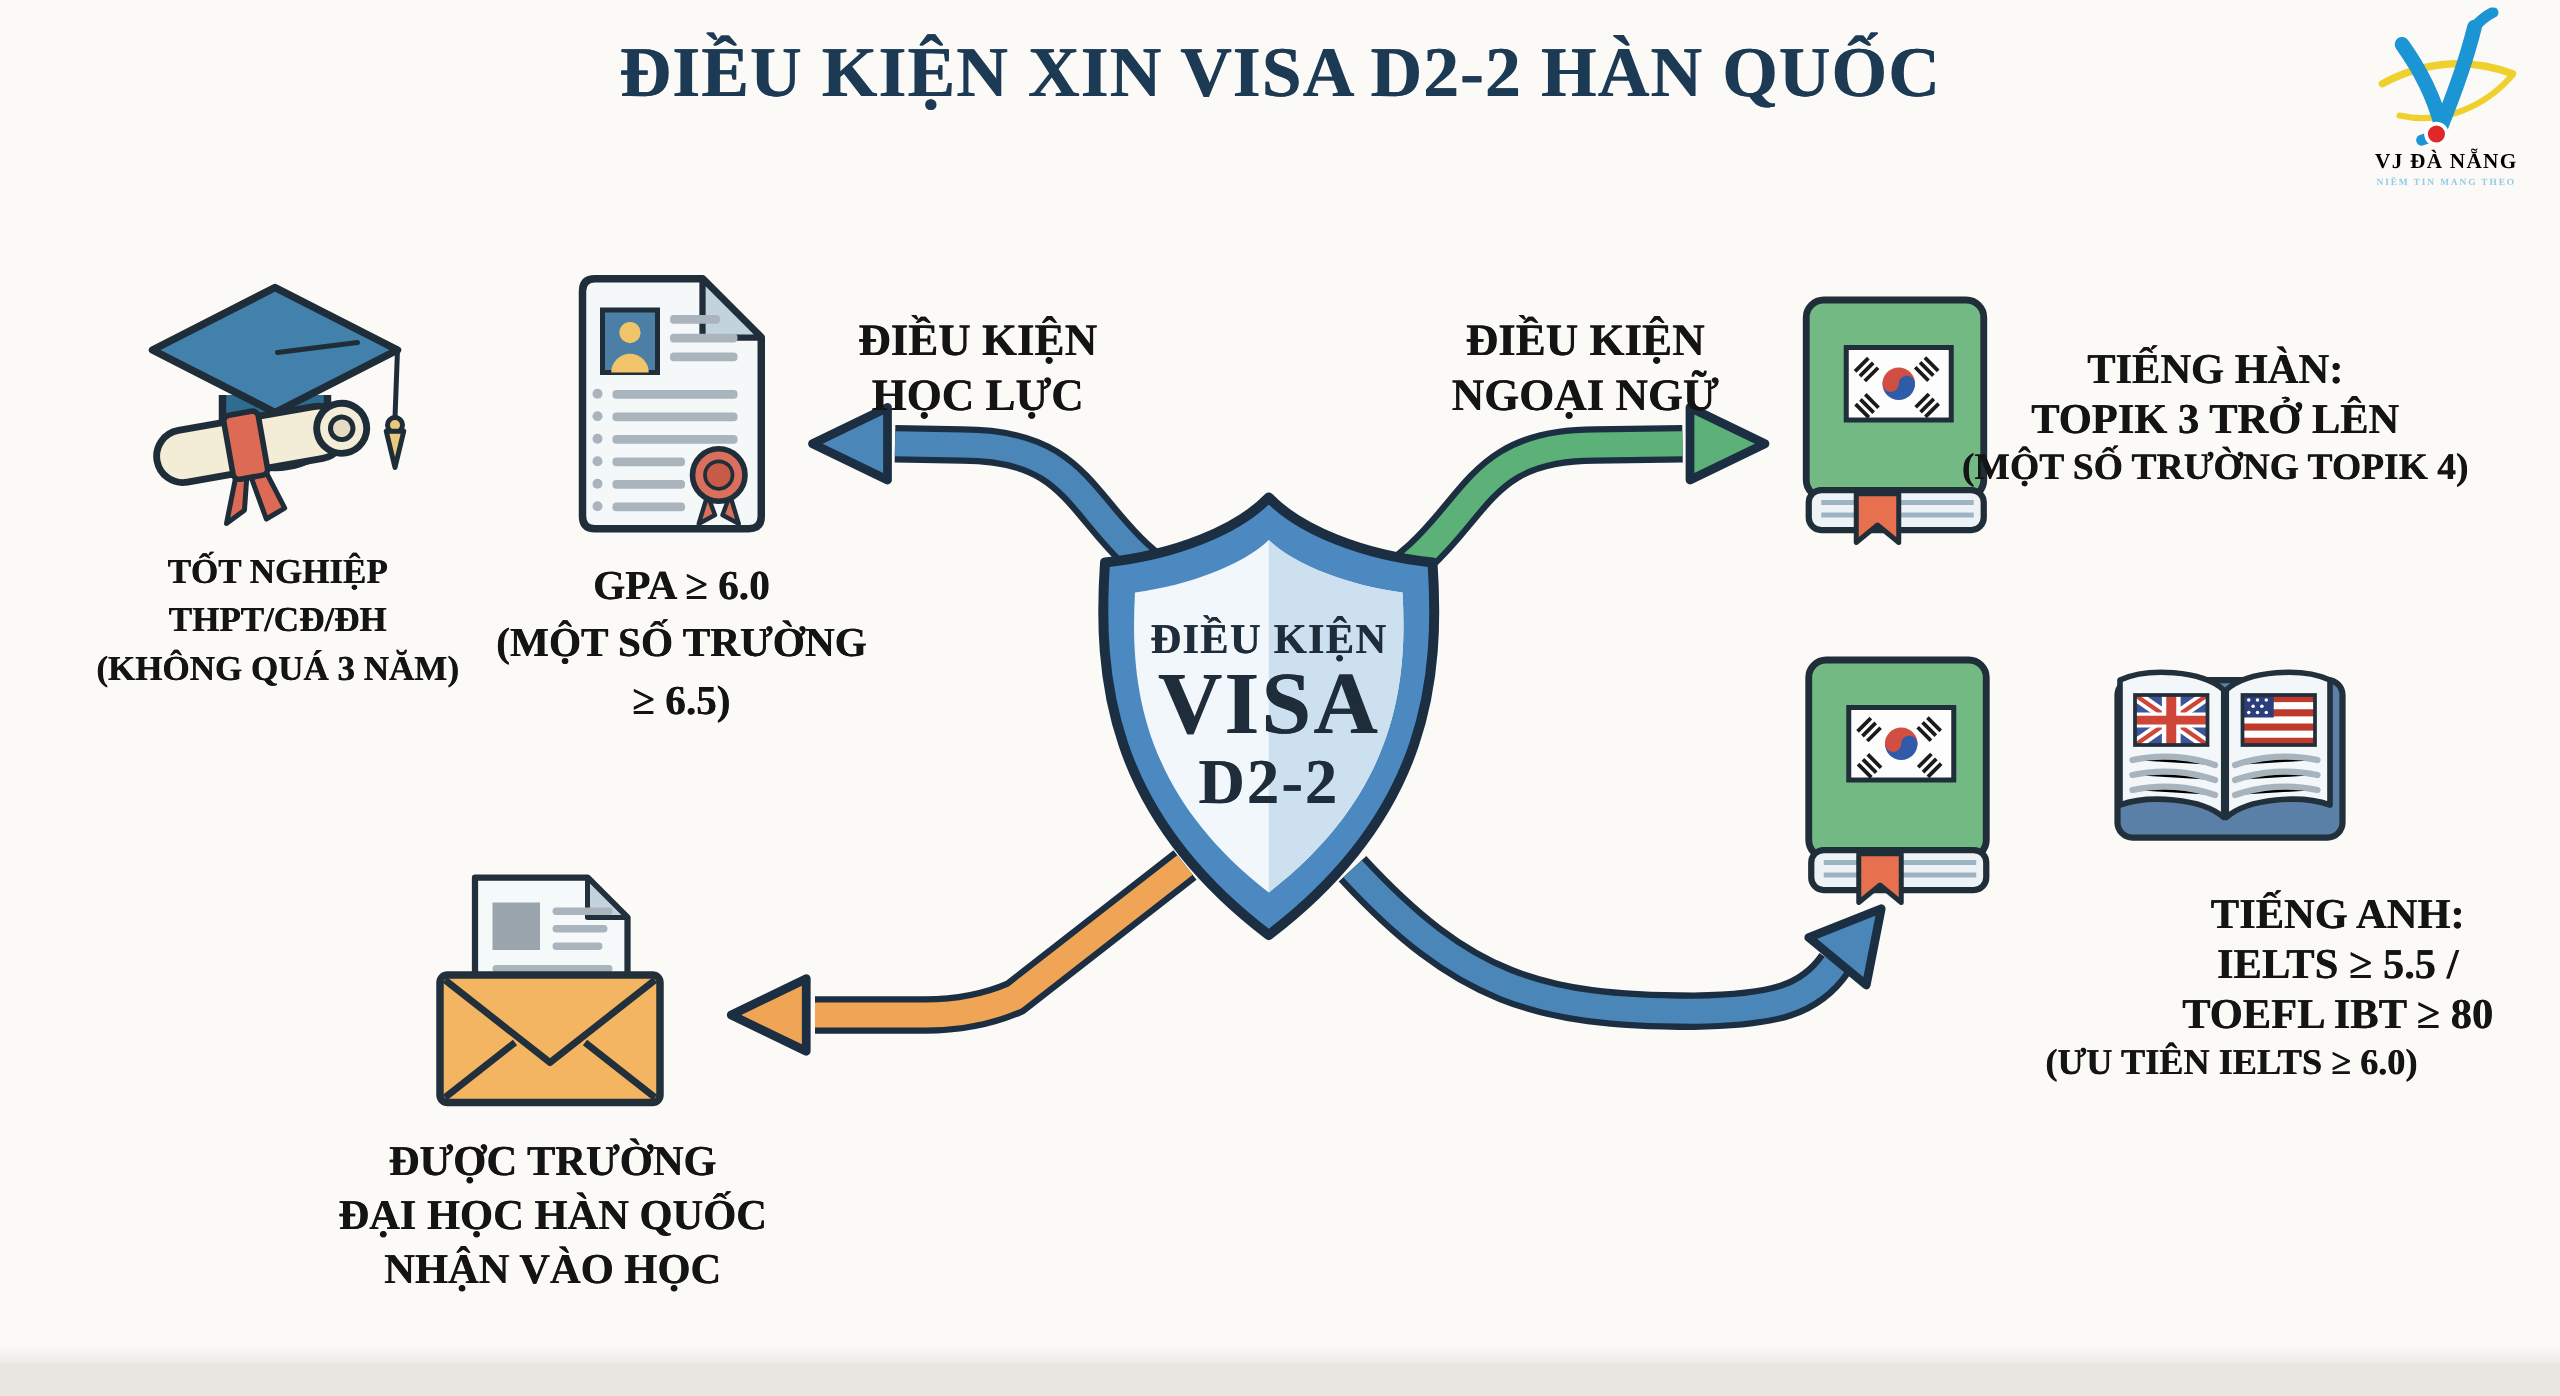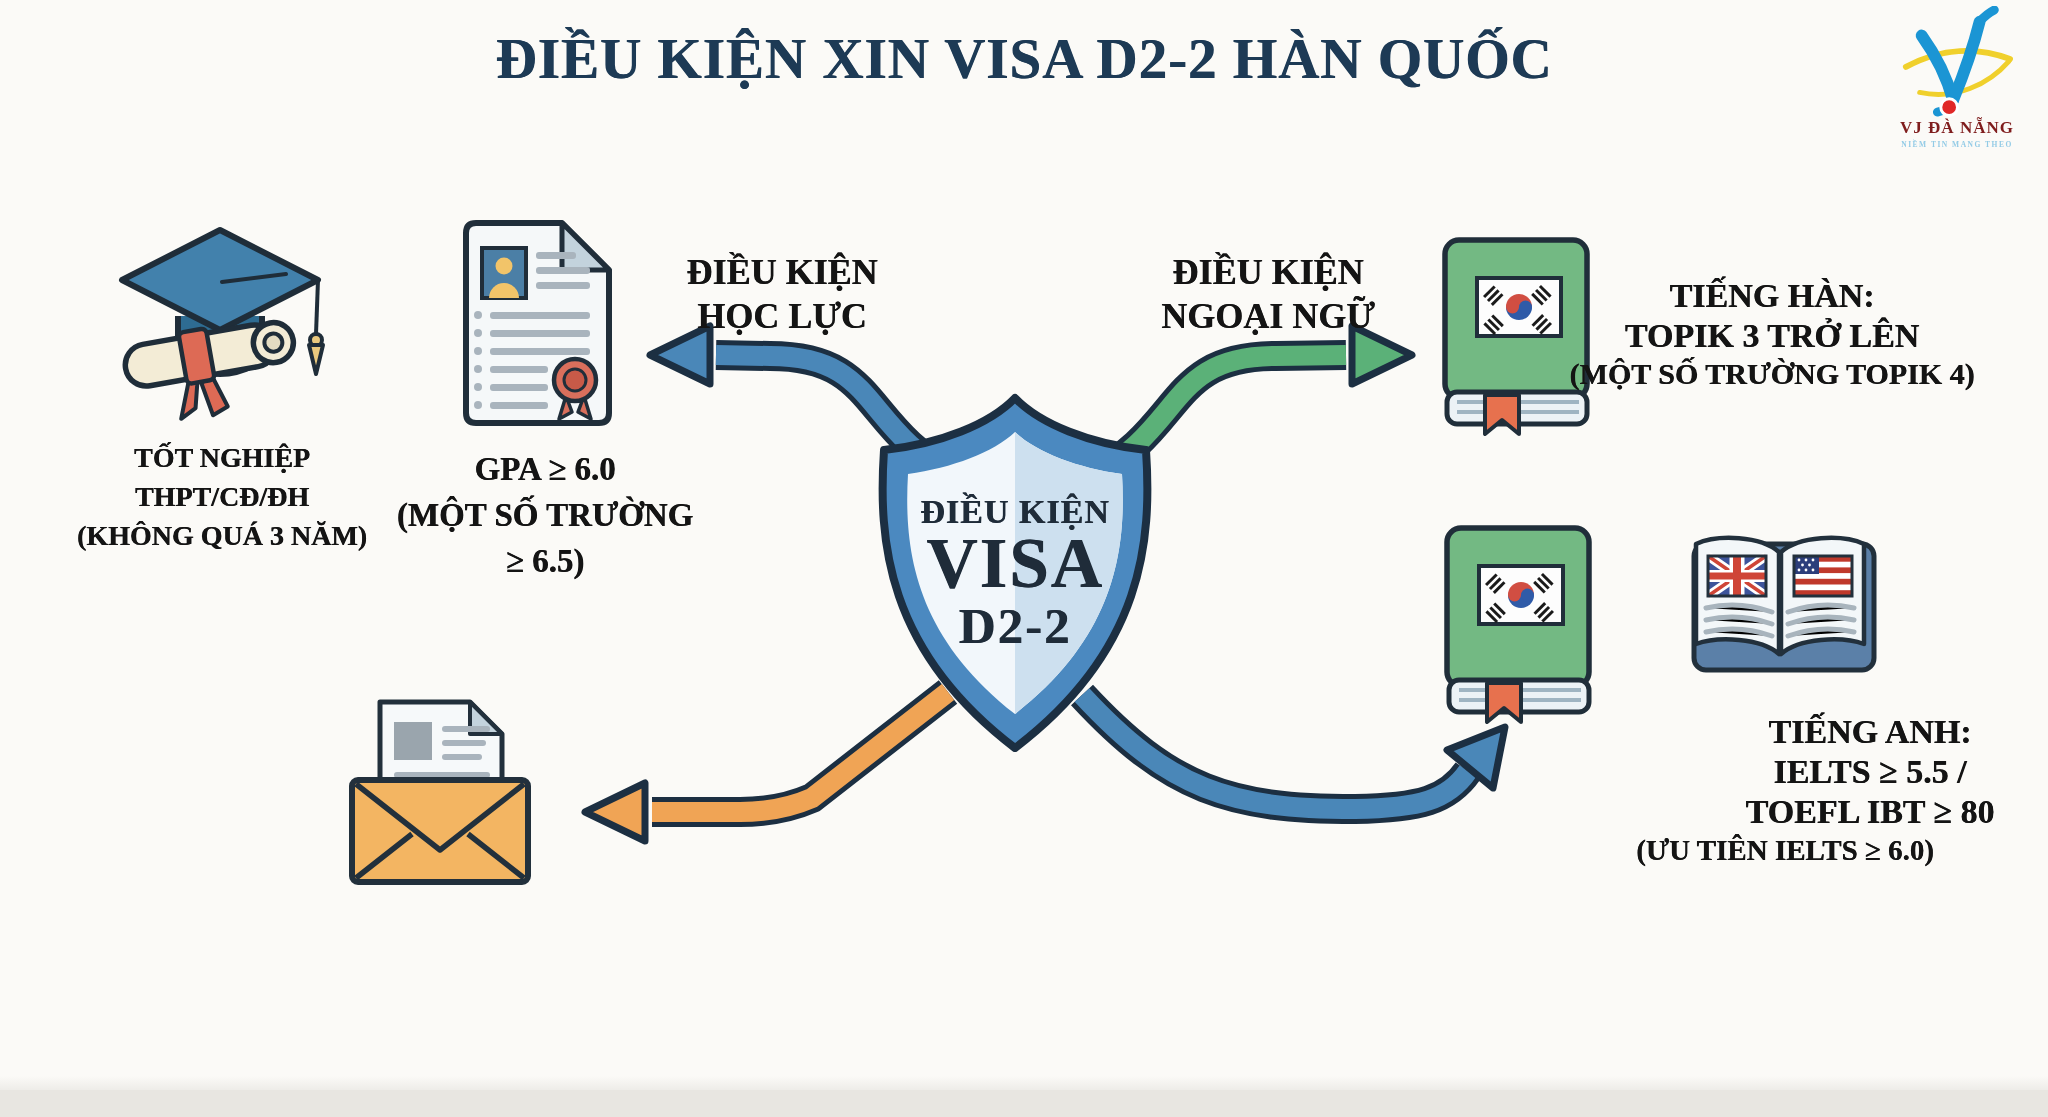--- a/index.html
+++ b/index.html
@@ -35,21 +35,21 @@
   
   #shield-text{
     position:absolute;left:875px;top:492px;width:280px;text-align:center;
     color:#1f2c39;font-weight:bold;
   }
   #shield-text .s1{font-size:34px;line-height:40px;letter-spacing:1px;text-shadow:0.4px 0 #1f2c39;}
   #shield-text .s2{font-size:71px;line-height:62px;letter-spacing:2px;text-shadow:0.6px 0 #1f2c39;}
   #shield-text .s3{font-size:51px;line-height:64px;letter-spacing:2px;text-shadow:0.6px 0 #1f2c39;}
   
   #logo{position:absolute;left:1872px;top:6px;width:170px;text-align:center;}
-  #logo .brand{font-size:17px;font-weight:bold;color:#7f1d1d;letter-spacing:1px;margin-top:-4px;}
+  #logo .brand{font-size:17px;font-weight:bold;color:#000000;letter-spacing:1px;margin-top:-4px;}
   #logo .tagline{font-size:7.5px;font-weight:bold;color:#93cbe6;letter-spacing:1.5px;margin-top:2px;}
 </style>
 </head>
 <body>
 
 <div id="stage">
 
   <div id="title">ĐIỀU KIỆN XIN VISA D2-2 HÀN QUỐC</div>
 
   <div id="logo">
@@ -303,14 +303,17 @@
   <div class="lbl" id="lbl-gpa">GPA ≥ 6.0
 (MỘT SỐ TRƯỜNG
 ≥ 6.5)</div>
   <div class="lbl" id="lbl-korean">TIẾNG HÀN:
 TOPIK 3 TRỞ LÊN</div>
   <div class="lbl" id="lbl-korean-sub">(MỘT SỐ TRƯỜNG TOPIK 4)</div>
   <div class="lbl" id="lbl-english">TIẾNG ANH:
 IELTS ≥ 5.5 /
 TOEFL IBT ≥ 80</div>
   <div class="lbl" id="lbl-english-sub">(ƯU TIÊN IELTS ≥ 6.0)</div>
+  <div class="lbl" id="lbl-admission">ĐƯỢC TRƯỜNG
+ĐẠI HỌC HÀN QUỐC
+NHẬN VÀO HỌC</div>
 
 </div>
 
 </body></html>

